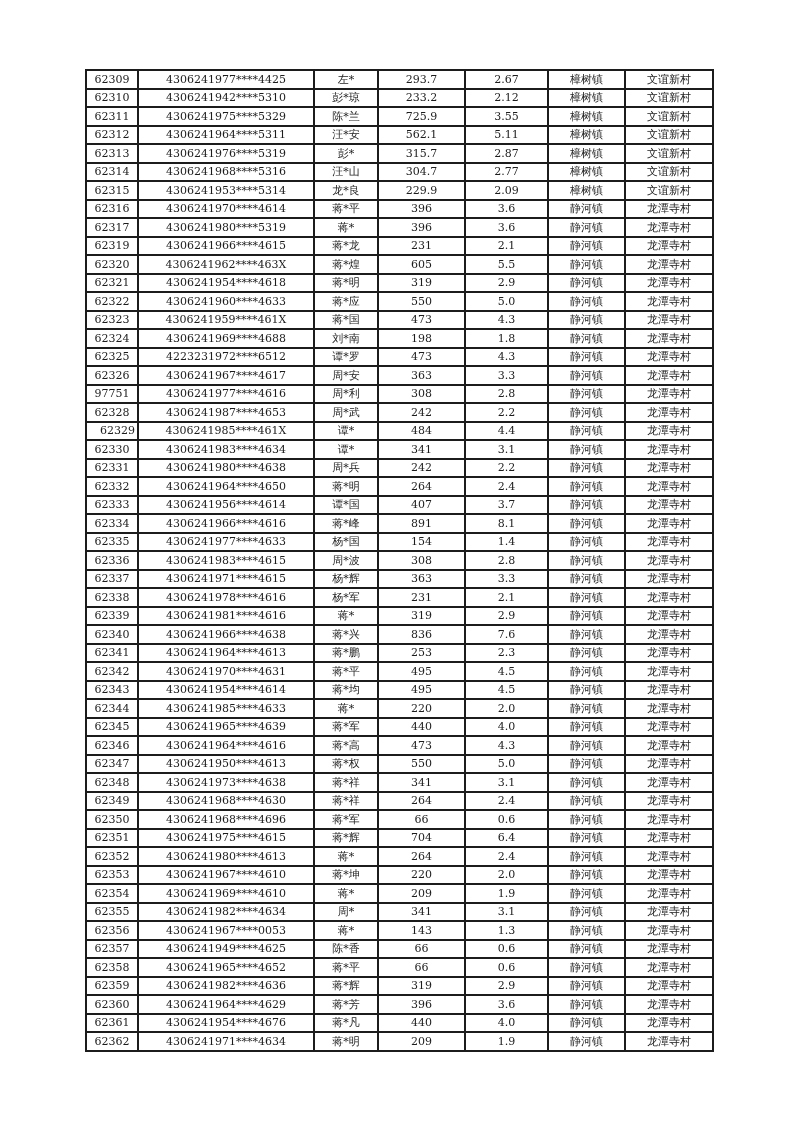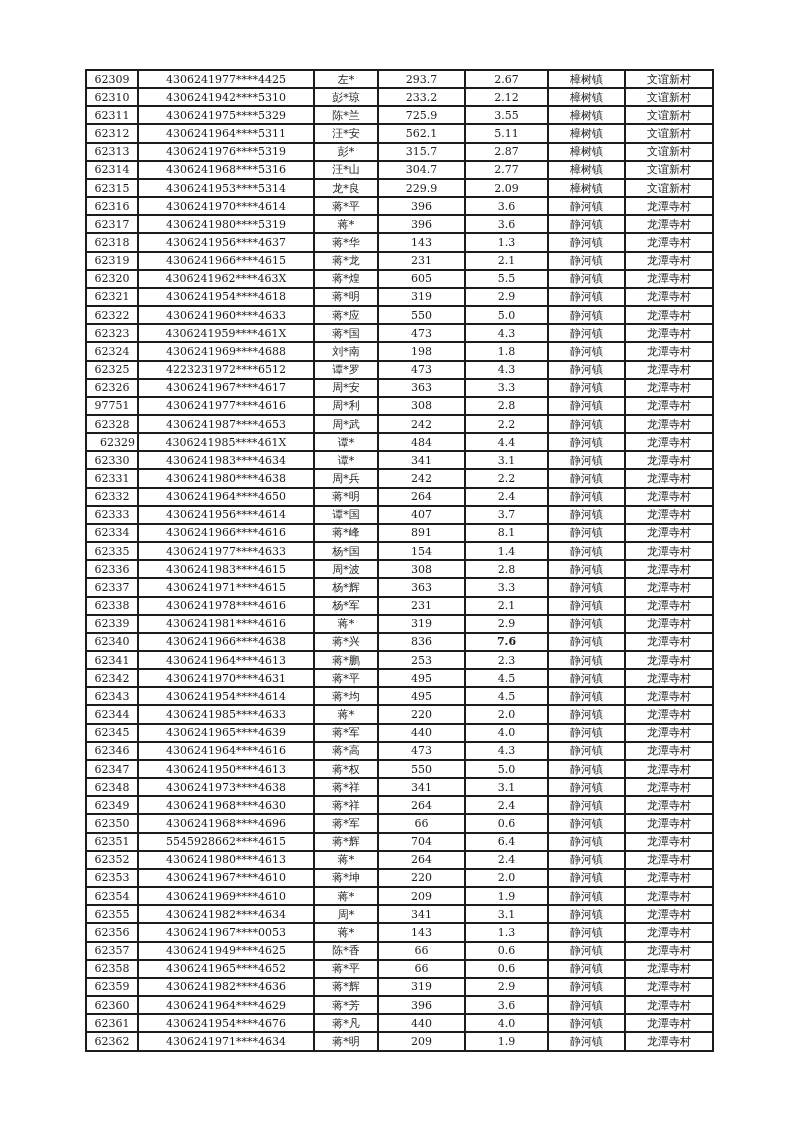--- a/index.html
+++ b/index.html
@@ -139,29 +139,20 @@
         <tr>
           <td style="color: rgb(28, 28, 28); border-color: rgb(28, 28, 28);">62317</td>
           <td style="color: rgb(28, 28, 28); border-color: rgb(28, 28, 28);">4306241980****5319</td>
           <td style="color: rgb(28, 28, 28); border-color: rgb(28, 28, 28);">蒋*</td>
           <td style="color: rgb(28, 28, 28); border-color: rgb(28, 28, 28);">396</td>
           <td style="color: rgb(28, 28, 28); border-color: rgb(28, 28, 28);">3.6</td>
           <td style="color: rgb(28, 28, 28); border-color: rgb(28, 28, 28);">静河镇</td>
           <td style="color: rgb(28, 28, 28); border-color: rgb(28, 28, 28);">龙潭寺村</td>
         </tr>
         <tr>
-          <td style="color: rgb(28, 28, 28); border-color: rgb(28, 28, 28);">62318</td>
-          <td style="color: rgb(28, 28, 28); border-color: rgb(28, 28, 28);">4306241956****4637</td>
-          <td style="color: rgb(28, 28, 28); border-color: rgb(28, 28, 28);">蒋*华</td>
-          <td style="color: rgb(28, 28, 28); border-color: rgb(28, 28, 28);">143</td>
-          <td style="color: rgb(28, 28, 28); border-color: rgb(28, 28, 28);">1.3</td>
-          <td style="color: rgb(28, 28, 28); border-color: rgb(28, 28, 28);">静河镇</td>
-          <td style="color: rgb(28, 28, 28); border-color: rgb(28, 28, 28);">龙潭寺村</td>
-        </tr>
-        <tr>
           <td style="color: rgb(28, 28, 28); border-color: rgb(28, 28, 28);">62319</td>
           <td style="color: rgb(28, 28, 28); border-color: rgb(28, 28, 28);">4306241966****4615</td>
           <td style="color: rgb(28, 28, 28); border-color: rgb(28, 28, 28);">蒋*龙</td>
           <td style="color: rgb(28, 28, 28); border-color: rgb(28, 28, 28);">231</td>
           <td style="color: rgb(28, 28, 28); border-color: rgb(28, 28, 28);">2.1</td>
           <td style="color: rgb(28, 28, 28); border-color: rgb(28, 28, 28);">静河镇</td>
           <td style="color: rgb(28, 28, 28); border-color: rgb(28, 28, 28);">龙潭寺村</td>
         </tr>
         <tr>
           <td style="color: rgb(28, 28, 28); border-color: rgb(28, 28, 28);">62320</td>
@@ -341,21 +332,21 @@
           <td style="color: rgb(28, 28, 28); border-color: rgb(28, 28, 28);">319</td>
           <td style="color: rgb(28, 28, 28); border-color: rgb(28, 28, 28);">2.9</td>
           <td style="color: rgb(28, 28, 28); border-color: rgb(28, 28, 28);">静河镇</td>
           <td style="color: rgb(28, 28, 28); border-color: rgb(28, 28, 28);">龙潭寺村</td>
         </tr>
         <tr>
           <td style="color: rgb(28, 28, 28); border-color: rgb(28, 28, 28);">62340</td>
           <td style="color: rgb(28, 28, 28); border-color: rgb(28, 28, 28);">4306241966****4638</td>
           <td style="color: rgb(28, 28, 28); border-color: rgb(28, 28, 28);">蒋*兴</td>
           <td style="color: rgb(28, 28, 28); border-color: rgb(28, 28, 28);">836</td>
-          <td style="color: rgb(28, 28, 28); border-color: rgb(28, 28, 28); font-weight: bold;">7.6</td>
+          <td style="color: rgb(28, 28, 28); border-color: rgb(28, 28, 28);">7.6</td>
           <td style="color: rgb(28, 28, 28); border-color: rgb(28, 28, 28);">静河镇</td>
           <td style="color: rgb(28, 28, 28); border-color: rgb(28, 28, 28);">龙潭寺村</td>
         </tr>
         <tr>
           <td style="color: rgb(28, 28, 28); border-color: rgb(28, 28, 28);">62341</td>
           <td style="color: rgb(28, 28, 28); border-color: rgb(28, 28, 28);">4306241964****4613</td>
           <td style="color: rgb(28, 28, 28); border-color: rgb(28, 28, 28);">蒋*鹏</td>
           <td style="color: rgb(28, 28, 28); border-color: rgb(28, 28, 28);">253</td>
           <td style="color: rgb(28, 28, 28); border-color: rgb(28, 28, 28);">2.3</td>
           <td style="color: rgb(28, 28, 28); border-color: rgb(28, 28, 28);">静河镇</td>
@@ -437,21 +428,21 @@
           <td style="color: rgb(28, 28, 28); border-color: rgb(28, 28, 28);">62350</td>
           <td style="color: rgb(28, 28, 28); border-color: rgb(28, 28, 28);">4306241968****4696</td>
           <td style="color: rgb(28, 28, 28); border-color: rgb(28, 28, 28);">蒋*军</td>
           <td style="color: rgb(28, 28, 28); border-color: rgb(28, 28, 28);">66</td>
           <td style="color: rgb(28, 28, 28); border-color: rgb(28, 28, 28);">0.6</td>
           <td style="color: rgb(28, 28, 28); border-color: rgb(28, 28, 28);">静河镇</td>
           <td style="color: rgb(28, 28, 28); border-color: rgb(28, 28, 28);">龙潭寺村</td>
         </tr>
         <tr>
           <td style="color: rgb(28, 28, 28); border-color: rgb(28, 28, 28);">62351</td>
-          <td style="color: rgb(28, 28, 28); border-color: rgb(28, 28, 28);">5545928662****4615</td>
+          <td style="color: rgb(28, 28, 28); border-color: rgb(28, 28, 28);">4306241975****4615</td>
           <td style="color: rgb(28, 28, 28); border-color: rgb(28, 28, 28);">蒋*辉</td>
           <td style="color: rgb(28, 28, 28); border-color: rgb(28, 28, 28);">704</td>
           <td style="color: rgb(28, 28, 28); border-color: rgb(28, 28, 28);">6.4</td>
           <td style="color: rgb(28, 28, 28); border-color: rgb(28, 28, 28);">静河镇</td>
           <td style="color: rgb(28, 28, 28); border-color: rgb(28, 28, 28);">龙潭寺村</td>
         </tr>
         <tr>
           <td style="color: rgb(28, 28, 28); border-color: rgb(28, 28, 28);">62352</td>
           <td style="color: rgb(28, 28, 28); border-color: rgb(28, 28, 28);">4306241980****4613</td>
           <td style="color: rgb(28, 28, 28); border-color: rgb(28, 28, 28);">蒋*</td>

